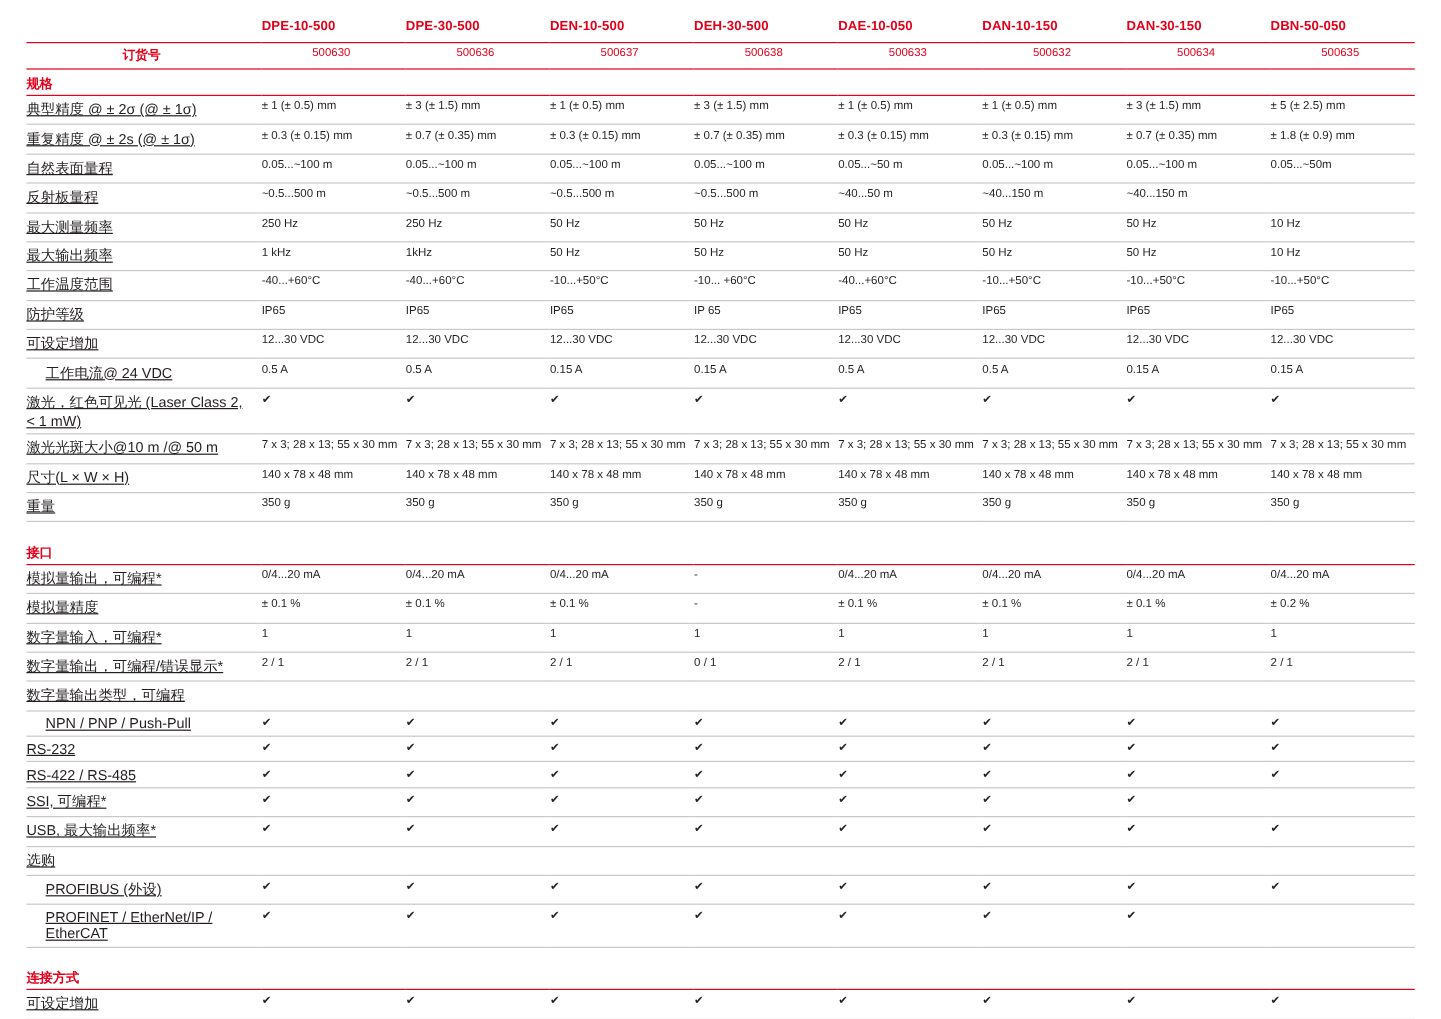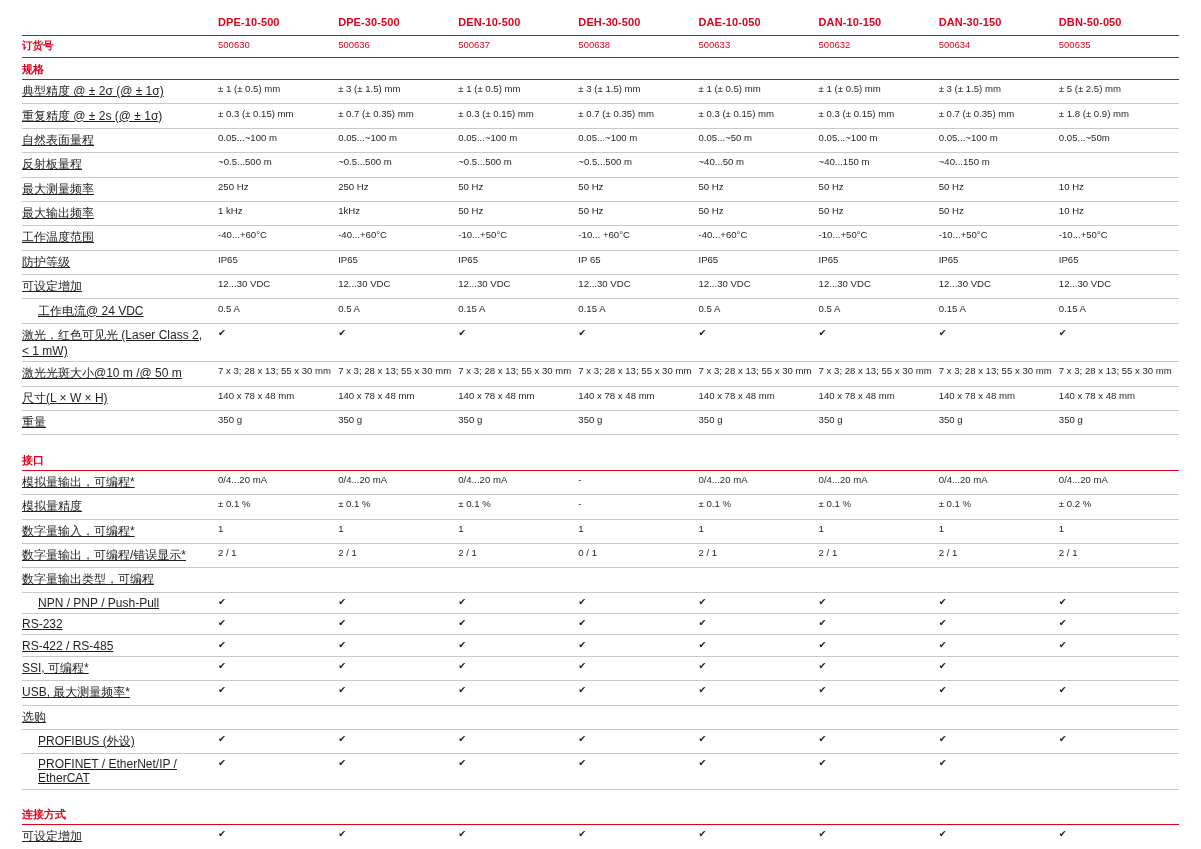--- a/index.html
+++ b/index.html
@@ -58,20 +58,21 @@
     font-weight: bold;
     font-size: 11px;
     padding: 11px 4px 2px 0;
   }
   tr.section.first td { padding-top: 4px; }
 
   tr.ordernum td {
     color: #e2001a;
     font-size: 9.5px;
     padding: 3px 4px 4px 0;
+    text-align: center;
   }
   tr.ordernum td.lbl {
     font-weight: bold;
     font-size: 10.5px;
   }
 
   tr.data td {
     padding: 3.2px 4px 3.2px 0;
     font-size: 9.6px;
     color: #231f20;
@@ -463,21 +464,21 @@
           <td class="chk">✔</td>
           <td class="chk">✔</td>
           <td class="chk">✔</td>
           <td class="chk">✔</td>
           <td></td>
         </tr>
         <tr class="rule-grey">
           <td colspan="9"></td>
         </tr>
         <tr class="data">
-          <td class="lbl">USB, 最大测量频率*</td>
+          <td class="lbl">USB, 最大输出频率*</td>
           <td class="chk">✔</td>
           <td class="chk">✔</td>
           <td class="chk">✔</td>
           <td class="chk">✔</td>
           <td class="chk">✔</td>
           <td class="chk">✔</td>
           <td class="chk">✔</td>
           <td class="chk">✔</td>
         </tr>
         <tr class="rule-grey">

